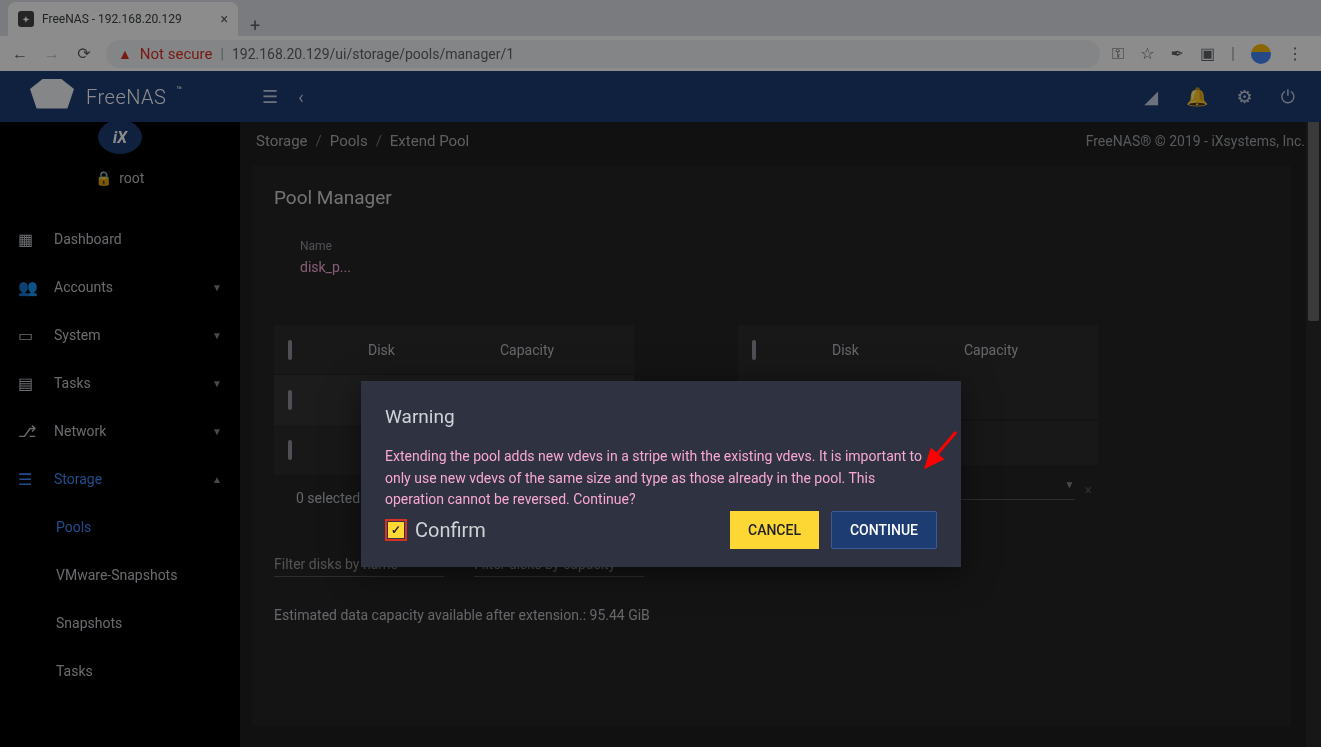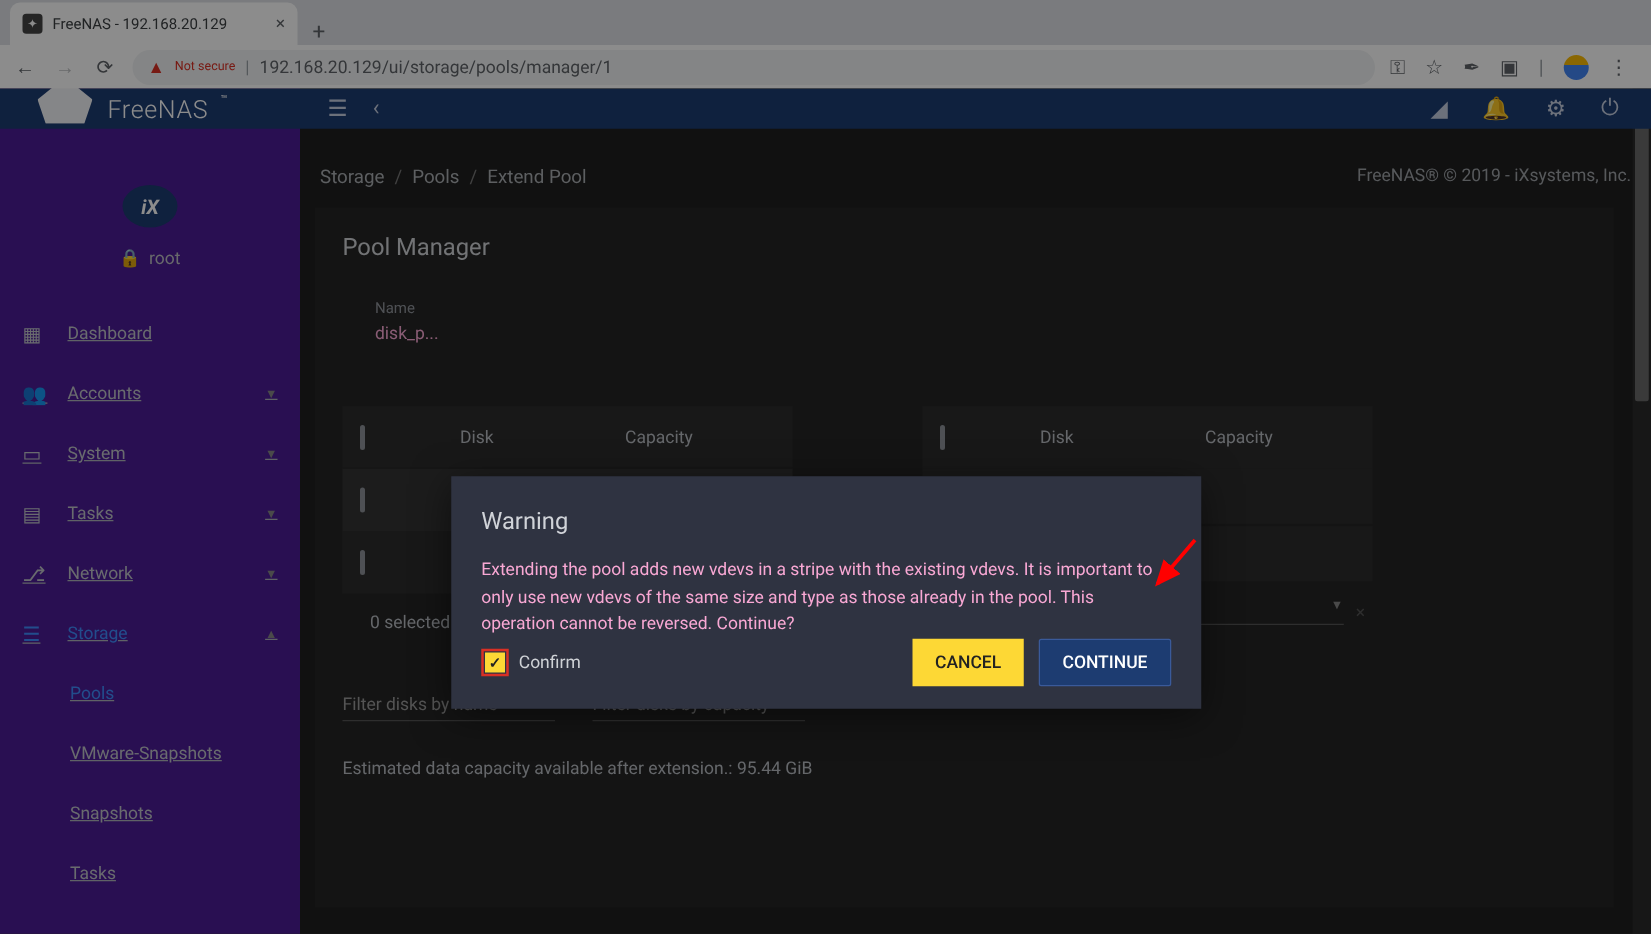--- a/index.html
+++ b/index.html
@@ -8,36 +8,36 @@
 
 .browser-chrome { background: #dee1e6; height: 71px; }
 .tab-bar { height: 36px; display: flex; align-items: flex-end; padding-left: 8px; background: #dee1e6; }
 .tab { background: #fff; border-radius: 8px 8px 0 0; height: 34px; display: flex; align-items: center; padding: 0 10px; gap: 8px; min-width: 230px; color: #3c4043; font-size: 12px; }
 .tab-favicon { width: 16px; height: 16px; background: #444; border-radius: 3px; display:flex; align-items:center; justify-content:center; color:#fff; font-size: 10px;}
 .tab-close { color: #5f6368; margin-left: auto; font-size: 14px; }
 .new-tab { color: #5f6368; font-size: 18px; padding: 0 12px; }
 .address-bar { background: #fff; height: 35px; display: flex; align-items: center; padding: 0 10px; gap: 12px; }
 .nav-icon { color: #5f6368; font-size: 16px; width: 20px; text-align: center; }
 .url-box { flex: 1; display: flex; align-items: center; gap: 8px; background: #f1f3f4; border-radius: 14px; height: 28px; padding: 0 12px; font-size: 14px; color: #202124; }
-.not-secure { color: #d93025; font-size: 10px; }
+.not-secure { color: #d93025; font-size: 15px; }
 .url-sep { color: #9aa0a6; }
 .url-text { color: #5f6368; }
 .addr-right { display: flex; align-items: center; gap: 16px; color: #5f6368; padding-right: 8px; }
 .avatar-small { width: 20px; height: 20px; border-radius: 50%; background: linear-gradient(#fbbc04 40%, #4285f4 40%); }
 
 
 .app { display: flex; height: 676px; background: #1f1f1f; position: relative; }
-.top-bar { position: absolute; top: 0; left: 0; right: 0; height: 32px; background: #1d3c71; display: flex; align-items: center; z-index: 5; }
+.top-bar { position: absolute; top: 0; left: 0; right: 0; height: 51px; background: #1d3c71; display: flex; align-items: center; z-index: 5; }
 .logo-area { width: 240px; display: flex; align-items: center; padding-left: 30px; gap: 10px; color: #fff; }
 .logo-text { font-size: 20px; font-weight: 300; letter-spacing: 0.5px; }
 .top-actions-left { display: flex; gap: 20px; padding-left: 22px; color: #c5cee0; }
 .top-actions-right { margin-left: auto; display: flex; gap: 28px; padding-right: 26px; color: #c5cee0; }
 .top-icon { font-size: 18px; cursor: pointer; }
 
-.sidebar { width: 240px; background: #4c1d95; padding-top: 49px; color: #aeb3bb; text-decoration: underline; }
+.sidebar { width: 240px; background: #000000; padding-top: 21px; color: #aeb3bb; }
 .sb-head { text-align: center; padding: 28px 0 18px; }
 .ix-badge { display: inline-flex; width: 44px; height: 34px; background: #1d3c71; border-radius: 50%; align-items:center; justify-content:center; color:#fff; font-style: italic; font-weight: bold; font-size: 16px; margin-bottom: 14px; }
 .sb-user { color: #bdbfc4; font-size: 14px; display: inline-flex; align-items: center; gap: 6px; }
 .sb-menu { padding-top: 10px; }
 .sb-item { display: flex; align-items: center; height: 48px; padding: 0 18px; font-size: 14px; color: #bfc3c9; cursor: pointer; }
 .sb-item.active { color: #3f8cff; }
 .sb-icon { width: 36px; font-size: 16px; }
 .sb-caret { margin-left: auto; font-size: 10px; color: #888; }
 .sb-sub { padding-left: 56px; height: 48px; display: flex; align-items: center; font-size: 14px; color: #bfc3c9; cursor: pointer; }
 .sb-sub.active { color: #3f8cff; }
@@ -91,21 +91,21 @@
 .dim { position: absolute; inset: 0; background: rgba(0,0,0,0.45); z-index: 20; }
 
 
 .modal { position: absolute; left: 361px; top: 381px; width: 600px; background: #2f3341; z-index: 30; padding: 24px 24px 18px; box-shadow: 0 6px 30px rgba(0,0,0,0.5); }
 .modal-title { color: #d0d3d8; font-size: 19px; margin-bottom: 18px; }
 .modal-body { color: #f9a8d4; font-size: 14px; line-height: 1.55; }
 .modal-foot { display: flex; align-items: center; }
 .confirm-area { display: flex; align-items: center; gap: 8px; }
 .confirm-chk-wrap { border: 2px solid #d93025; padding: 1px; }
 .confirm-chk { width: 16px; height: 16px; background: #fdd835; display: flex; align-items: center; justify-content: center; color: #222; font-size: 12px; font-weight: bold; }
-.confirm-label { color: #cfd2d6; font-size: 14px; }
+.confirm-label { color: #cfd2d6; font-size: 20px; }
 .modal-actions { margin-left: auto; display: flex; gap: 12px; }
 .btn-cancel { background: #fdd835; color: #222; border: none; padding: 10px 18px; font-size: 14px; font-weight: 500; cursor: pointer; }
 .btn-continue { background: #1d3c71; color: #fff; border: none; padding: 10px 18px; font-size: 14px; font-weight: 500; cursor: pointer; border: 1px solid #3a5a9a; border-radius: 2px; }
 
 
 .red-arrow { position: absolute; left: 916px; top: 427px; z-index: 40; pointer-events: none; }
 
 
 .fn-logo { width:46px; height:36px; position:relative; }
 .fn-logo::before { content:""; position:absolute; width:44px; height:30px; background:#fff; clip-path: polygon(0 35%, 30% 0, 70% 0, 100% 35%, 85% 100%, 15% 100%); opacity:0.95;}

